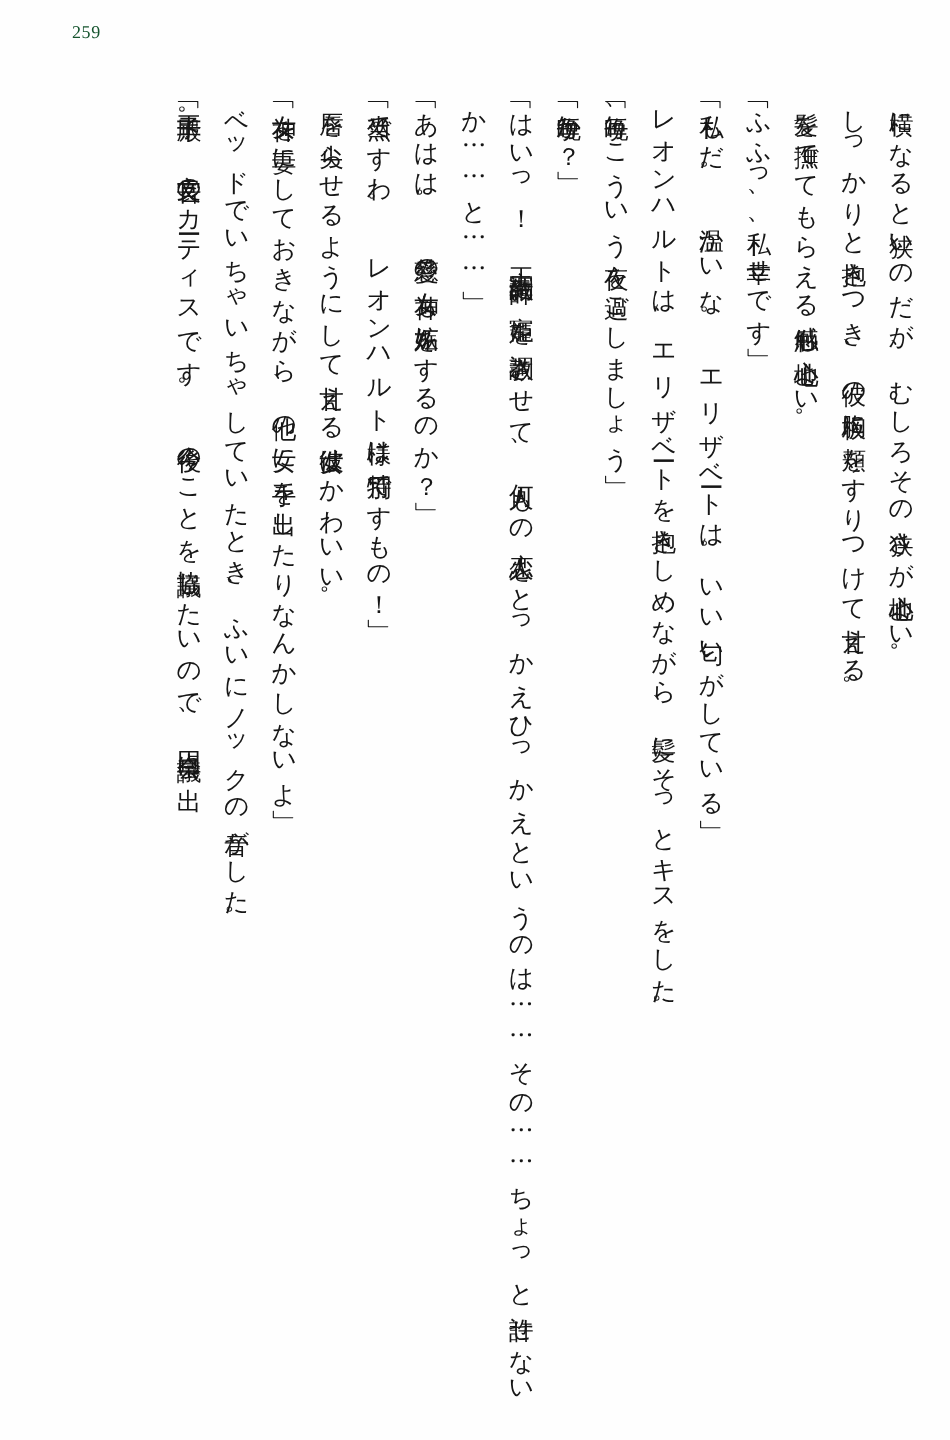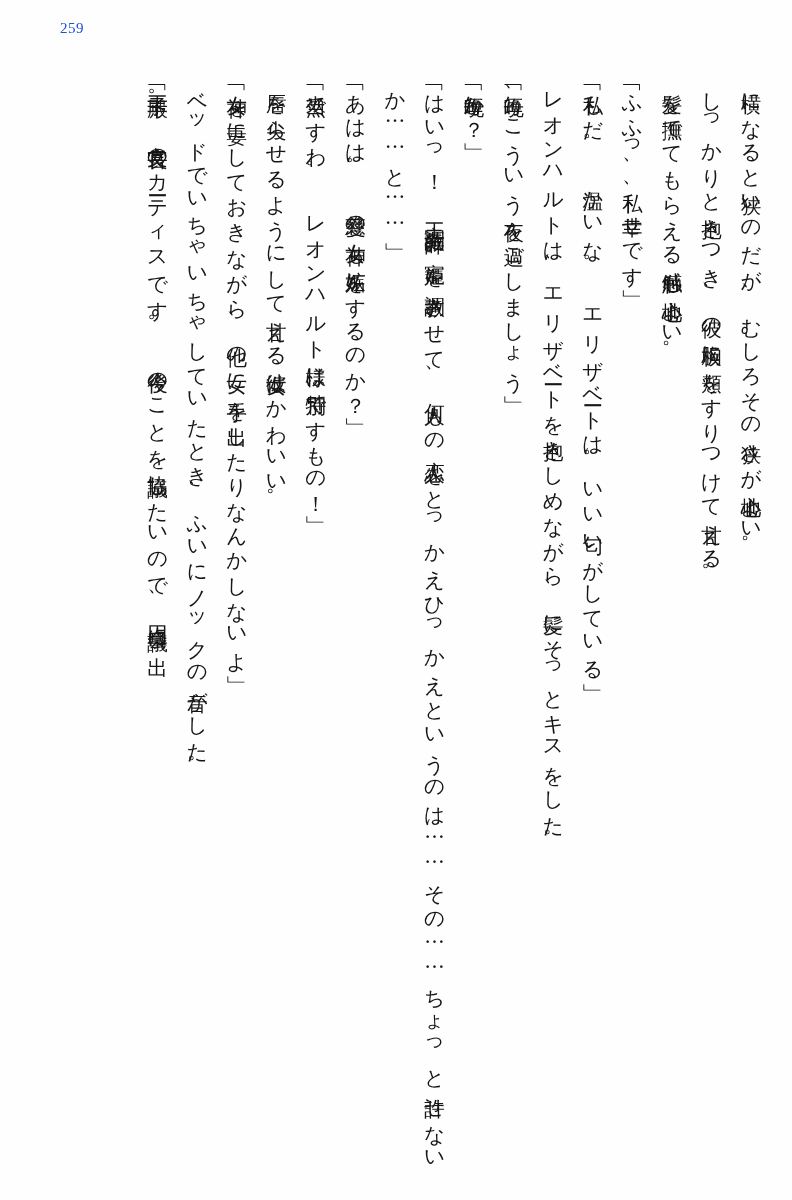--- a/index.html
+++ b/index.html
@@ -21,21 +21,21 @@
     width: 792px;
     height: 1200px;
     background: #fefefe;
   }
   .page-number {
     position: absolute;
     top: 20px;
     left: 60px;
     font-size: 15px;
     letter-spacing: 0.5px;
-    color: #1d4ed8;
+    color: #14532d;
     font-family: "Liberation Serif", "DejaVu Serif", serif;
   }
   .body-text {
     position: absolute;
     top: 78px;
     left: 24px;
     right: 22px;
     bottom: 38px;
     writing-mode: vertical-rl;
     text-orientation: upright;

